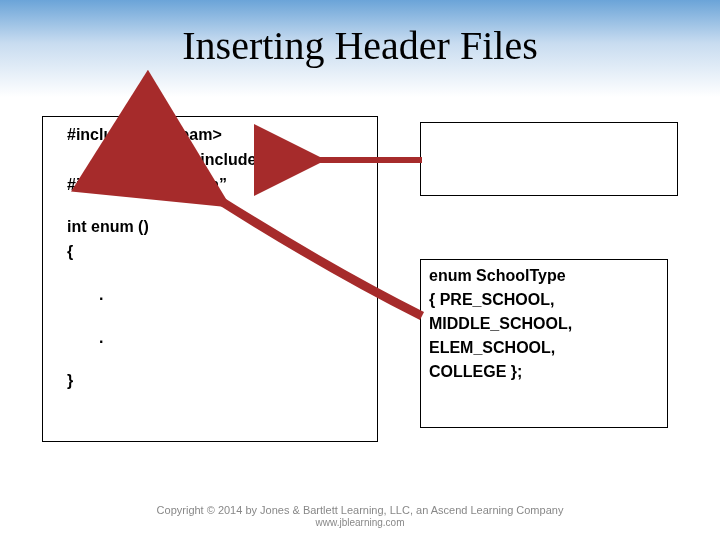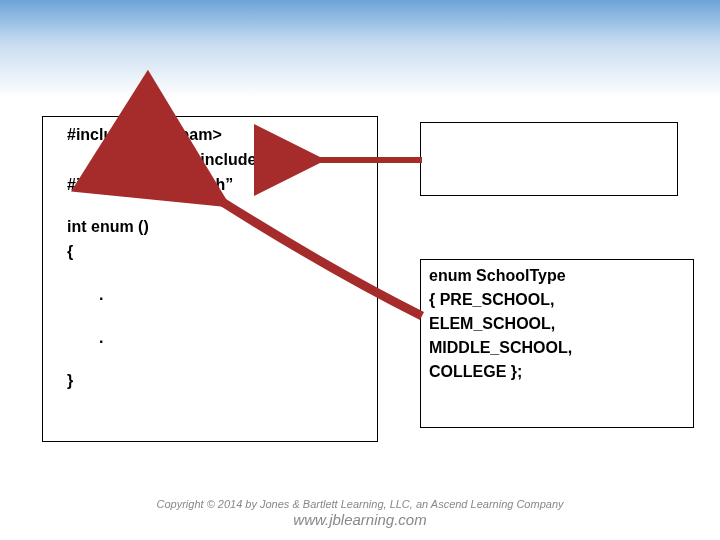--- a/index.html
+++ b/index.html
@@ -36,71 +36,71 @@
   .code-box-right-top {
     position: absolute;
     left: 420px; top: 122px;
     width: 258px; height: 74px;
     border: 1.5px solid #000;
     background: #fff;
   }
   .code-box-right-bot {
     position: absolute;
     left: 420px; top: 259px;
-    width: 274px; height: 169px;
+    width: 248px; height: 169px;
     border: 1.5px solid #000;
     background: #fff;
     padding: 4px 8px 4px 8px;
     font-family: Arial, Helvetica, sans-serif;
     font-weight: bold;
     font-size: 16px;
     line-height: 1.5;
     color: #000;
   }
   .arrow-svg { position: absolute; left: 0; top: 0; pointer-events: none; }
   .footer {
     position: absolute;
     left: 0; bottom: 12px;
     width: 100%;
     text-align: center;
     font-family: Arial, Helvetica, sans-serif;
-    font-style: italic;
     font-size: 11px;
     color: #888;
   }
-  .footer .sub { font-size: 15px; display: block; margin-top: 1px; }
+  .footer .sub { font-size: 10px; display: block; margin-top: 1px; }
 </style>
 </head>
 <body>
 
 <div class="slide">
 
+  <div class="title">Inserting Header Files</div>
 
   <div class="code-box-left">
     <div>#include  &lt;iostream&gt;</div>
     <div class="indent1">// include</div>
-    <div>#iostream  “school. h”</div>
+    <div>#include  “include. h”</div>
     <div class="gap"></div>
     <div>int   enum ()</div>
     <div>{</div>
     <div class="gap"></div>
     <div class="dot">.</div>
     <div class="gap"></div>
     <div class="dot">.</div>
     <div class="gap"></div>
     <div>}</div>
   </div>
 
   <div class="code-box-right-top"></div>
 
   <div class="code-box-right-bot">
     <div>enum  SchoolType</div>
     <div>{ PRE_SCHOOL,</div>
+    <div>MIDDLE_SCHOOL,</div>
     <div> ELEM_SCHOOL,</div>
-    <div>MIDDLE_SCHOOL,</div>
     <div>COLLEGE };</div>
   </div>
 
   <svg class="arrow-svg" width="720" height="540">
     <defs>
       <marker id="ah1" markerWidth="14" markerHeight="12" refX="2" refY="6" orient="auto">
         <path d="M12,0 L0,6 L12,12 Z" fill="#a62b2b"></path>
       </marker>
       <marker id="ah2" markerWidth="18" markerHeight="16" refX="2" refY="8" orient="auto">
         <path d="M16,0 L0,8 L16,16 Z" fill="#a62b2b"></path>

